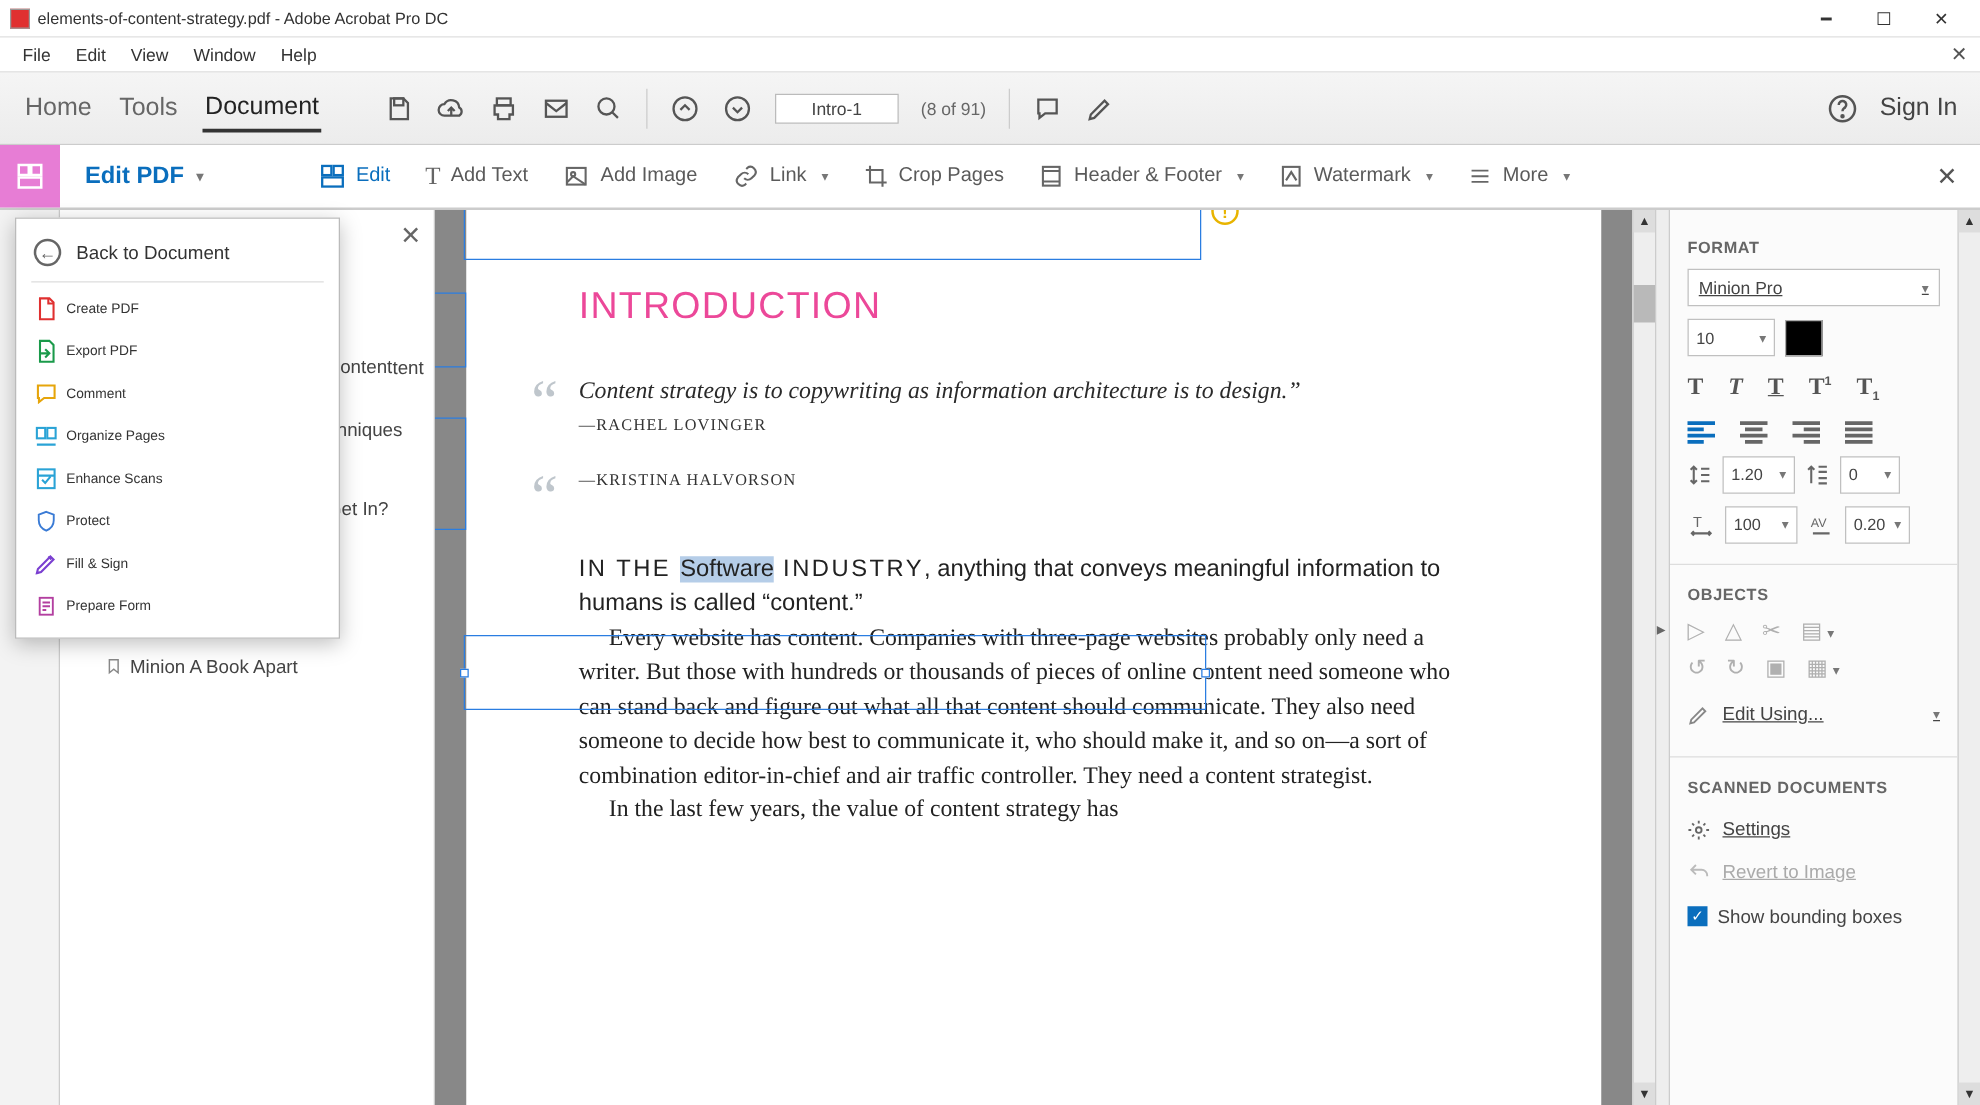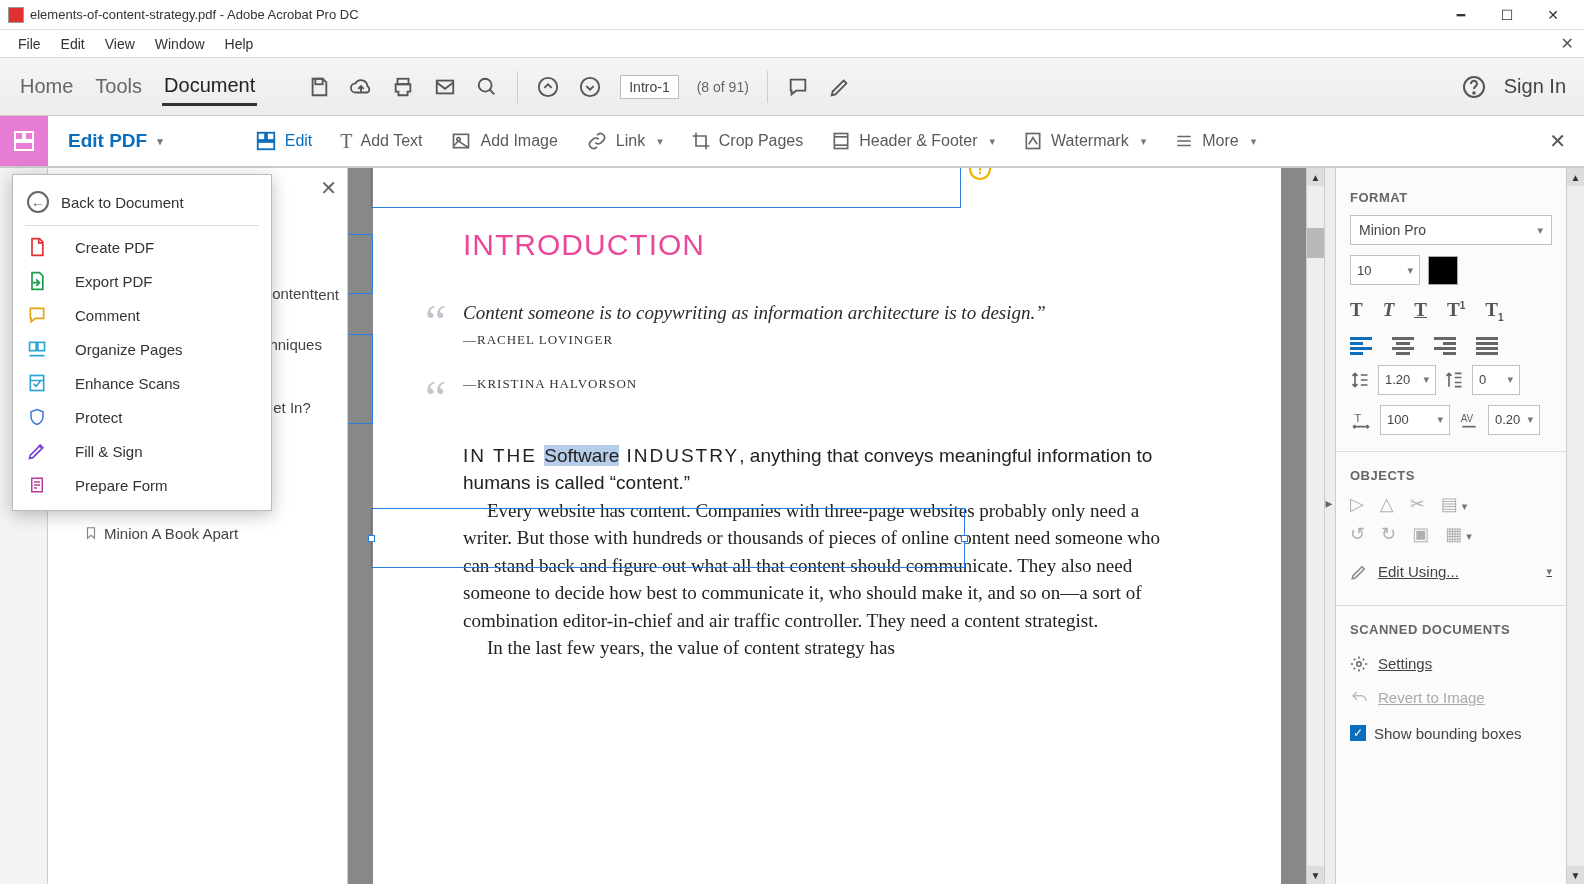--- a/index.html
+++ b/index.html
@@ -9,21 +9,21 @@
 .title-bar .spacer { flex: 1; }
 .win-btn { width: 46px; height: 28px; display: flex; align-items: center; justify-content: center; font-size: 14px; color: #333; }
 .menu-bar { height: 28px; display: flex; align-items: center; padding: 0 8px; font-size: 14px; color: #333; border-bottom: 1px solid #ddd; position: relative; }
 .menu-bar .menu-item { padding: 4px 10px; }
 .menu-bar .close-x { position: absolute; right: 10px; font-size: 16px; color: #555; }
 .main-toolbar { height: 58px; display: flex; align-items: center; gap: 18px; padding: 0 18px; background: linear-gradient(#f5f5f5,#ececec); border-bottom: 1px solid #ccc; }
 .main-toolbar .tab { font-size: 20px; color: #666; padding: 6px 2px; }
 .main-toolbar .tab.active { color: #222; font-weight: 400; border-bottom: 3px solid #333; }
 .tb-icon { width: 24px; height: 24px; display: flex; align-items: center; justify-content: center; color: #555; }
 .tb-sep { width: 1px; height: 32px; background: #ccc; }
-.page-box { display:inline-block; border:1px solid #bbb; padding:3px 8px; font-size:14px; color:#444; background:#fff; }
+.page-box { display:inline-block; border:1px solid #bbb; padding:3px 28px; font-size:14px; color:#444; background:#fff; }
 .page-count { font-size:14px; color:#666;text-align:right; }
 .signin { margin-left:auto; font-size:20px; color:#444; }
 .edit-toolbar { height: 52px; display: flex; align-items: center; background: #fff; border-bottom: 2px solid #ccc; position: relative; }
 .pink-box { width: 48px; height: 50px; background: #e77dd5; display:flex; align-items:center; justify-content:center; }
 .edit-pdf-btn { color: #0a6ebd; font-size: 19px; font-weight: 600; padding: 0 18px 0 20px; display:flex; align-items:center; gap:6px;}
 .edit-t-item { display:flex; align-items:center; gap:8px; padding: 0 14px; color:#5a5a5a; font-size:16px; }
 .edit-t-item.active { color: #0a6ebd; }
 .edit-t-close { position:absolute; right:18px; font-size:20px; color:#555; }
 .content { display:flex; height: calc(884px - 30px - 28px - 58px - 52px); }
 .left-rail { width: 48px; background:#f3f3f3; border-right:1px solid #ccc; display:flex; flex-direction:column; gap:18px; padding-top:14px; align-items:center; }
@@ -48,39 +48,39 @@
 .sel-box { position:absolute; border:1px solid #2a7de1; }
 .sel-box .handle { position:absolute; width:7px; height:7px; background:#fff; border:1px solid #2a7de1; }
 .warn-badge { position:absolute; width:22px; height:22px; border:2px solid #e8b400; border-radius:50%; color:#e8b400; font-weight:700; display:flex; align-items:center; justify-content:center; font-size:14px; }
 .vscroll { width:18px; background:#eee; border-left:1px solid #ccc; position:relative; }
 .vscroll .thumb { position:absolute; width:100%; background:#b9b9b9; }
 .vscroll .arrow { position:absolute; width:100%; height:18px; background:#ddd; display:flex; align-items:center; justify-content:center; font-size:10px; color:#333; }
 .vstrip { width:12px; background:#eee; border-left:1px solid #ccc; border-right:1px solid #ccc; position:relative; }
 .rp-toggle { position:absolute; left:-3px; top:320px; width:14px; height:30px; display:flex; align-items:center; justify-content:center; color:#666; font-size:14px; }
 .right-panel { width:230px; background:#fbfbfb; padding:18px 14px; font-size:13px; color:#444; overflow:hidden; }
 .rp-heading { font-size:13px; font-weight:700; color:#666; letter-spacing:0.5px; margin:4px 0 10px 0; }
-.rp-sel { width:100%; height:30px; border:1px solid #c0c0c0; background:#fff; padding:0 8px; font-size:14px; color:#444; display:flex; align-items:center; justify-content:space-between; }
+.rp-sel { width:100%; height:30px; border:1px solid #c0c0c0; background:#fff; padding:0 8px; font-size:14px; color:#444; display:flex; align-items:center; justify-content:space-between;text-decoration:underline; }
 .rp-row { display:flex; gap:8px; margin-top:10px; align-items:center; }
 .num-box { height:30px; border:1px solid #c0c0c0; background:#fff; display:flex; align-items:center; justify-content:space-between; padding:0 6px; font-size:13px; color:#444; }
 .color-sw { width:30px; height:29px; border:1px solid #aaa; background:#000; }
 .fmt-icons { display:flex; gap:20px; margin-top:14px; font-weight:700; color:#555; font-size:19px; }
 .align-icons { display:flex; gap:20px; margin-top:14px; }
 .align-ic { width:22px; height:18px; display:flex; flex-direction:column; justify-content:space-between; }
 .align-ic div { height:3px; background:#666; }
 .rp-sep { height:1px; background:#ddd; margin:16px -14px; }
 .obj-grid { display:flex; gap:16px; margin-top:10px; color:#b0b0b0; font-size:18px; }
 .rp-link { display:flex; align-items:center; gap:10px; padding:8px 0; color:#444; font-size:15px;text-decoration:underline; }
 .rp-link.disabled { color:#aaa; }
 .chk-row { display:flex; align-items:center; gap:8px; margin-top:10px; font-size:15px; }
 .chk-row .chk { width:16px; height:16px; background:#0a6ebd; color:#fff; display:flex; align-items:center; justify-content:center; font-size:12px; }
 .popup { position:absolute; left:12px; top:174px; width:260px; background:#fff; border:1px solid #bbb; box-shadow:0 4px 16px rgba(0,0,0,.25); z-index:50; padding:8px 0; }
 .popup .brow { display:flex; align-items:center; gap:12px; padding:8px 14px; font-size:15px; color:#333; }
 .popup .brow .arrow-back { width:22px; height:22px; border:2px solid #666; border-radius:50%; display:flex; align-items:center; justify-content:center; font-size:14px; color:#666; }
 .popup hr { margin:4px 12px; border:none; border-top:1px solid #ddd; }
-.popup .prow { display:flex; align-items:center; gap:28px; padding:7px 14px; font-size:15px; color:#333; }
+.popup .prow { display:flex; align-items:center; gap:6px; padding:7px 14px; font-size:11px; color:#333; }
 .popup .pic { width:20px; height:20px; display:flex; align-items:center; justify-content:center; }
 svg { display:block; }
 .caret { font-size:11px; color:#777; margin-left:4px; }
 </style>
 </head>
 <body>
 
 <div class="title-bar">
   <div class="app-icon"></div>
   <span>elements-of-content-strategy.pdf - Adobe Acrobat Pro DC</span>
@@ -332,21 +332,21 @@
         </div>
       </div>
   </div>
 
   <div class="doc-area">
     <div class="doc-page">
       <div class="doc-heading">INTRODUCTION</div>
 
       <div class="quote-block">
         <div class="quote-mark">“</div>
-        <div class="quote-text">Content someone is to copywriting as information architecture is to design.”</div>
+        <div class="quote-text">Content strategy is to copywriting as information architecture is to design.”</div>
         <div class="quote-attr">—RACHEL LOVINGER</div>
       </div>
 
       <div class="quote-block" style="margin-top:28px">
         <div class="quote-mark">“</div>
         <div class="quote-attr">—KRISTINA HALVORSON</div>
       </div>
 
       <div class="body-para">
         <span style="font-variant:small-caps; letter-spacing:2px">IN THE </span><span style="background:#b5cde8">Software</span><span style="font-variant:small-caps; letter-spacing:2px"> INDUSTRY</span><span>, anything that conveys meaningful information to humans is called “content.”</span>
@@ -437,21 +437,21 @@
       <div class="num-box" style="width:48px">
           <span>0</span>
           <span class="caret">▾</span>
         </div>
     </div>
     <div class="rp-row">
       <svg width="22" height="20" viewBox="0 0 24 24" fill="none" stroke="#666" stroke-width="2">
           <text x="4" y="14" font-family="Georgia" font-size="14" fill="#666" stroke="none">T</text>
           <path d="M4 20h16M5 18l-2 2 2 2M19 18l2 2-2 2"></path>
         </svg>
-      <div class="num-box" style="width:70px">
+      <div class="num-box" style="width:58px">
           <span>100</span>
           <span class="caret">▾</span>
         </div>
       <svg width="22" height="20" viewBox="0 0 24 24" fill="none" stroke="#666" stroke-width="2">
           <text x="2" y="14" font-family="Arial" font-size="12" fill="#666" stroke="none">AV</text>
           <path d="M4 20h16"></path>
         </svg>
       <div class="num-box" style="width:52px">
           <span>0.20</span>
           <span class="caret">▾</span>

